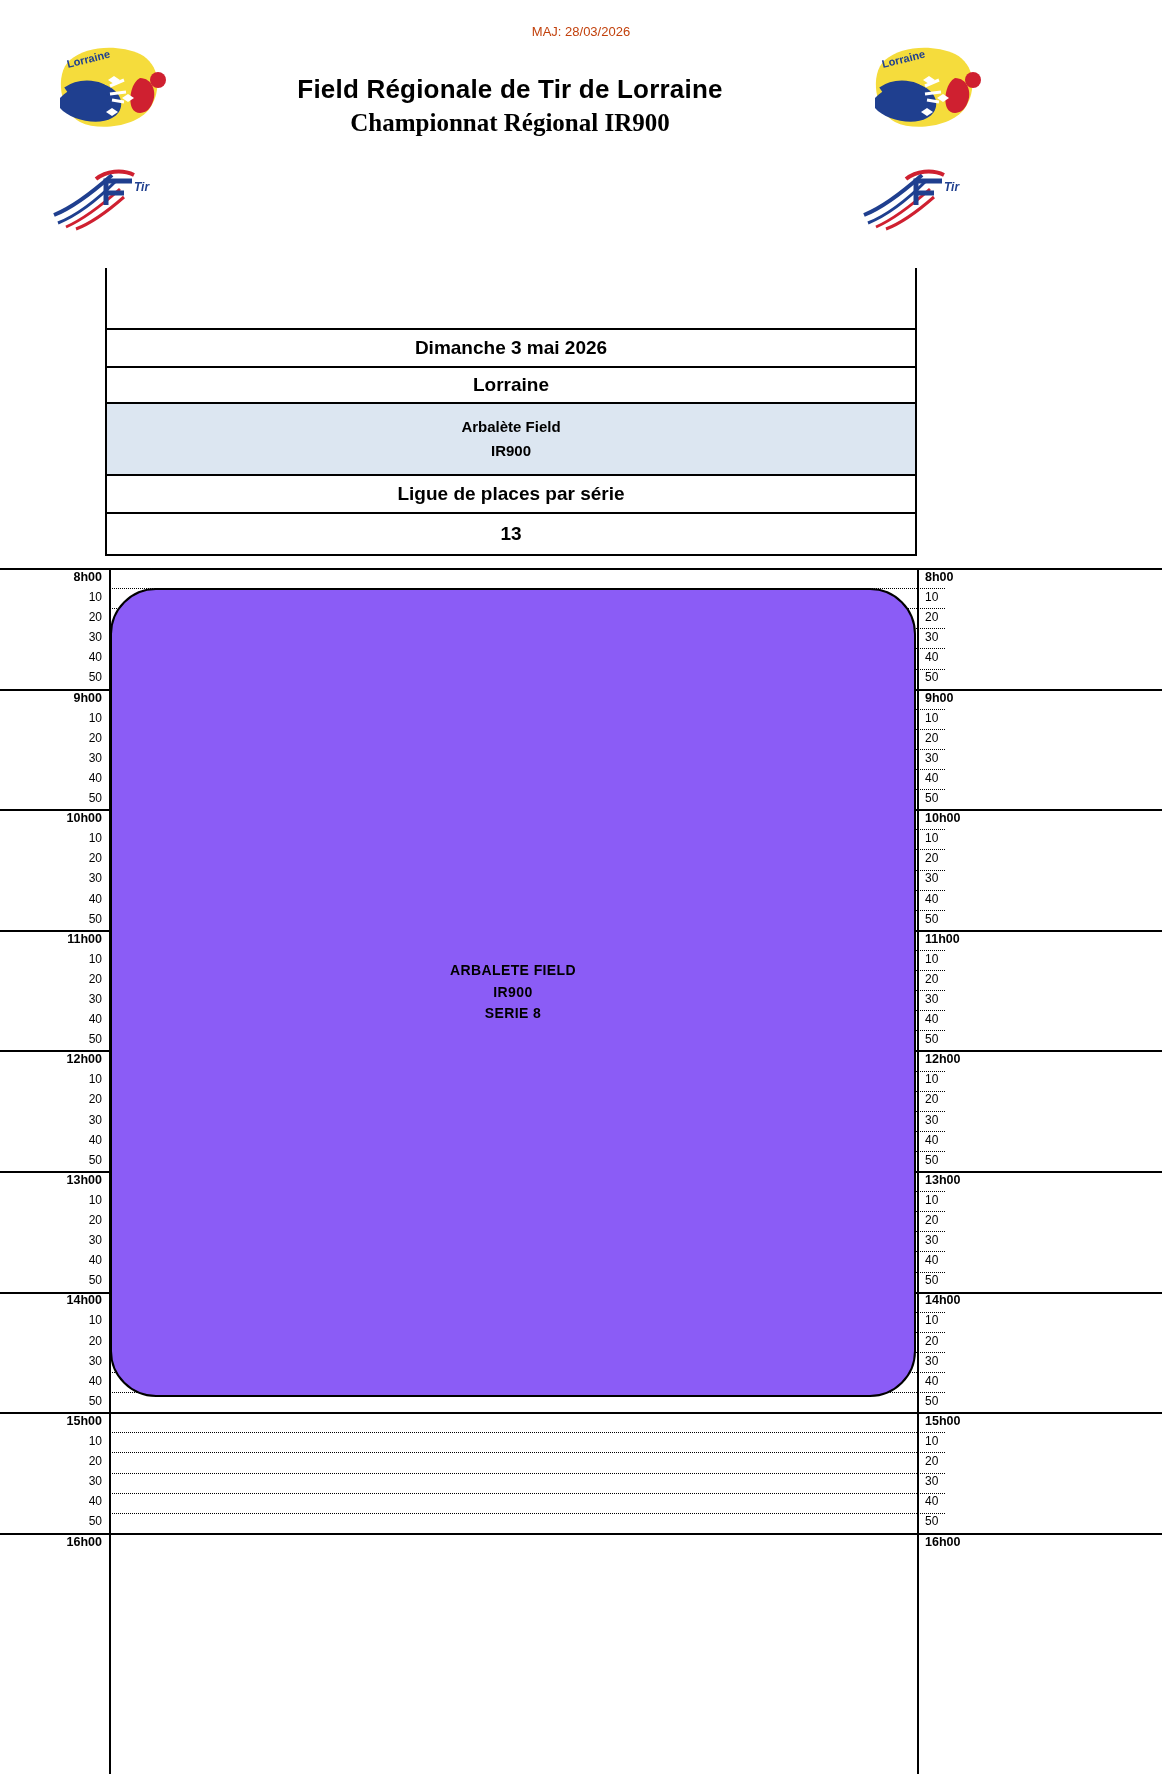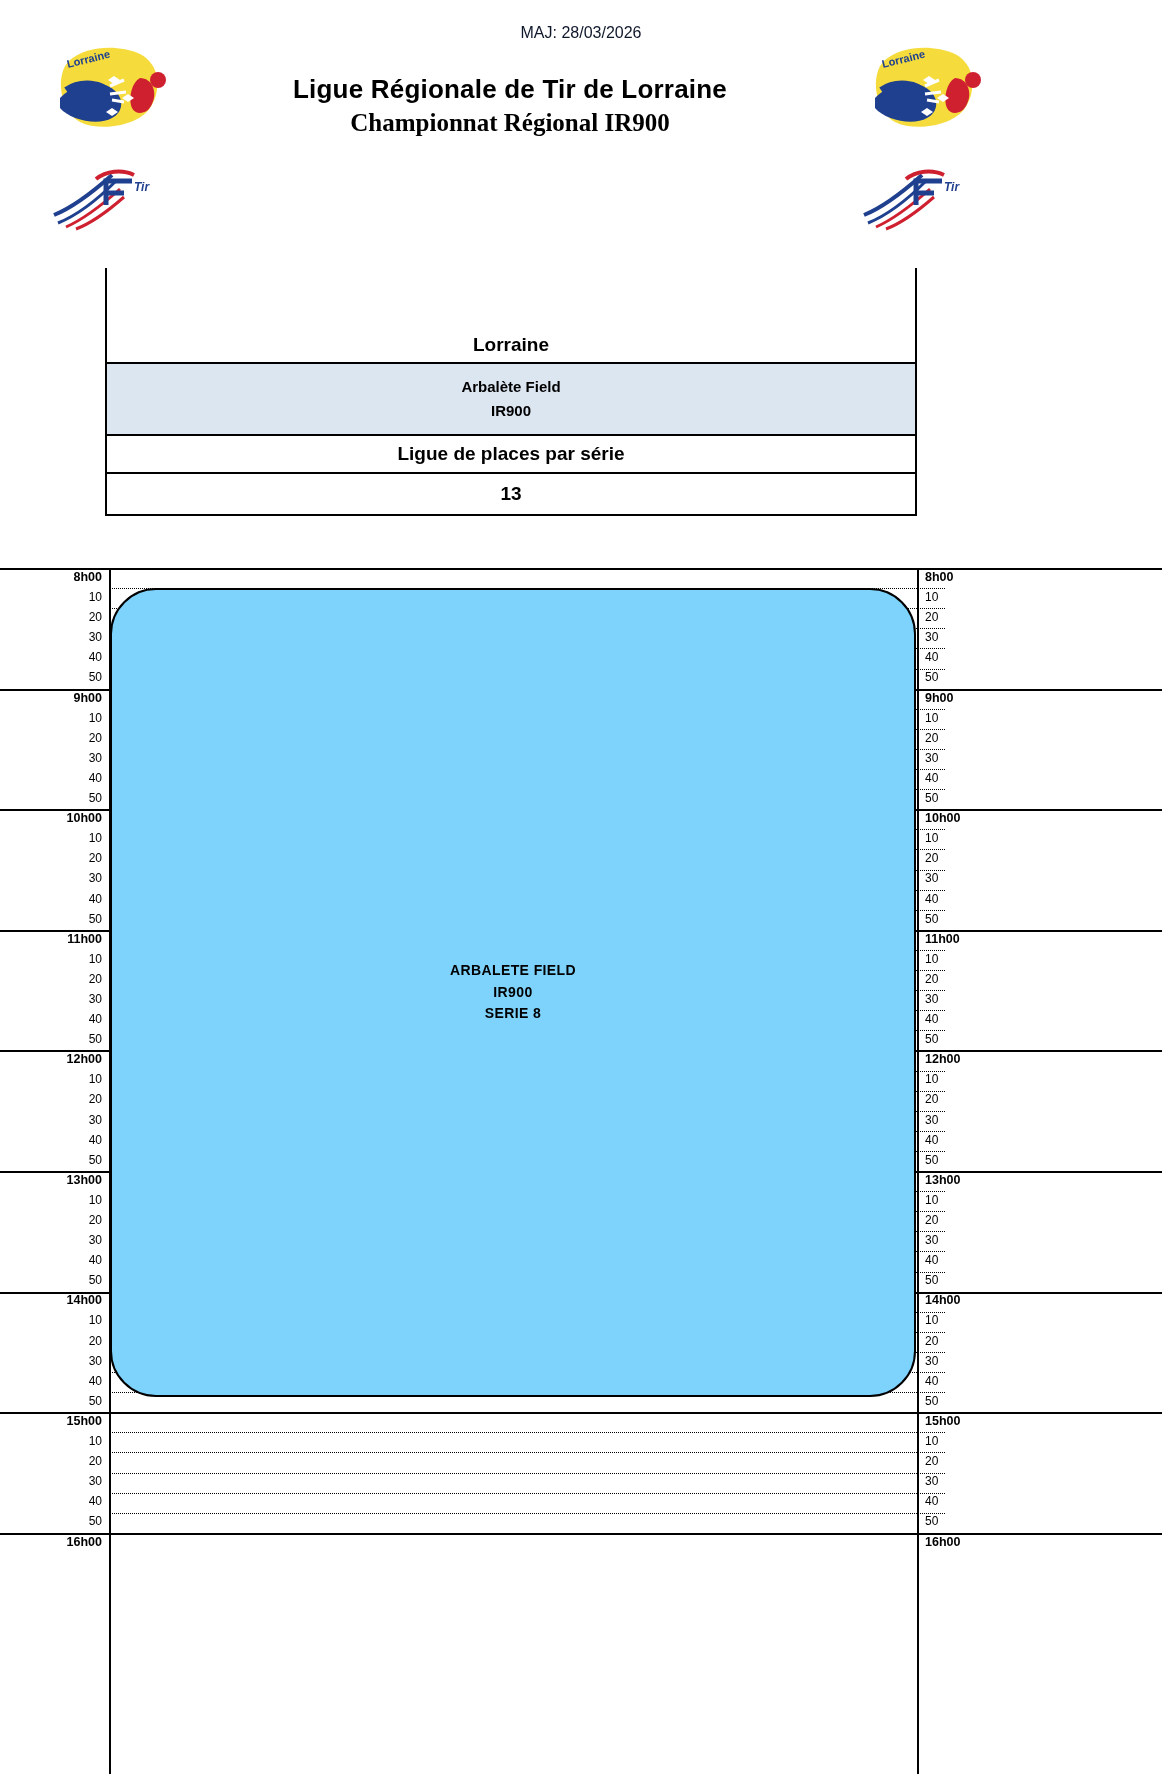--- a/index.html
+++ b/index.html
@@ -16,22 +16,22 @@
     overflow: hidden;
   }
 
   
   .maj {
     position: absolute;
     top: 24px;
     left: 0;
     width: 1162px;
     text-align: center;
-    font-size: 16px;
-    color: #0f172a;
+    font-size: 13px;
+    color: #c2410c;
   }
   .logo-lorraine {
     position: absolute;
     width: 130px;
     height: 100px;
   }
   .logo-lorraine.left  { left: 40px;  top: 38px; }
   .logo-lorraine.right { left: 855px; top: 38px; }
 
   .logo-fftir {
@@ -172,21 +172,21 @@
   .rail.l { left: 109px; }
   .rail.r { left: 917px; }
 
   
   .serie-block {
     position: absolute;
     left: 110px;
     top: 20px;
     width: 806px;
     height: 809px;
-    background: #7dd3fc;
+    background: #8b5cf6;
     border: 2px solid #000;
     border-radius: 46px;
     box-sizing: border-box;
     display: flex;
     align-items: center;
     justify-content: center;
     text-align: center;
   }
   .serie-text {
     font-size: 14px;
@@ -256,28 +256,31 @@
     <path d="M16 62 C34 54, 52 40, 70 24" stroke="#cf2030" stroke-width="3" fill="none"></path>
     <path d="M26 64 C42 58, 58 46, 74 32" stroke="#cf2030" stroke-width="3" fill="none"></path>
     <path d="M46 14 C56 6, 72 4, 84 10" stroke="#cf2030" stroke-width="4" fill="none"></path>
     <path d="M56 40 L56 16 L82 16" stroke="#1f3f8f" stroke-width="5" fill="none"></path>
     <path d="M56 28 L74 28" stroke="#1f3f8f" stroke-width="5" fill="none"></path>
     <text x="84" y="26" font-family="Liberation Sans, sans-serif" font-size="12" font-style="italic" font-weight="bold" fill="#1f3f8f">Tir</text>
   </svg>
 </div>
 
 <div class="title-block">
-  <div class="title-line1">Ligue Régionale de Tir de Lorraine</div>
+  <div class="title-line1">Field Régionale de Tir de Lorraine</div>
   <div class="title-line2">Championnat Régional IR900</div>
 </div>
 
 <table class="info-table">
   <tbody>
       <tr class="row-empty">
         <td></td>
+      </tr>
+  <tr class="row-date">
+        <td>Dimanche 3 mai 2026</td>
       </tr>
   <tr class="row-epreuve">
         <td>Lorraine</td>
       </tr>
   <tr class="row-event">
     <td>
       <div>Arbalète Field</div>
       <div>IR900</div>
     </td>
   </tr>

